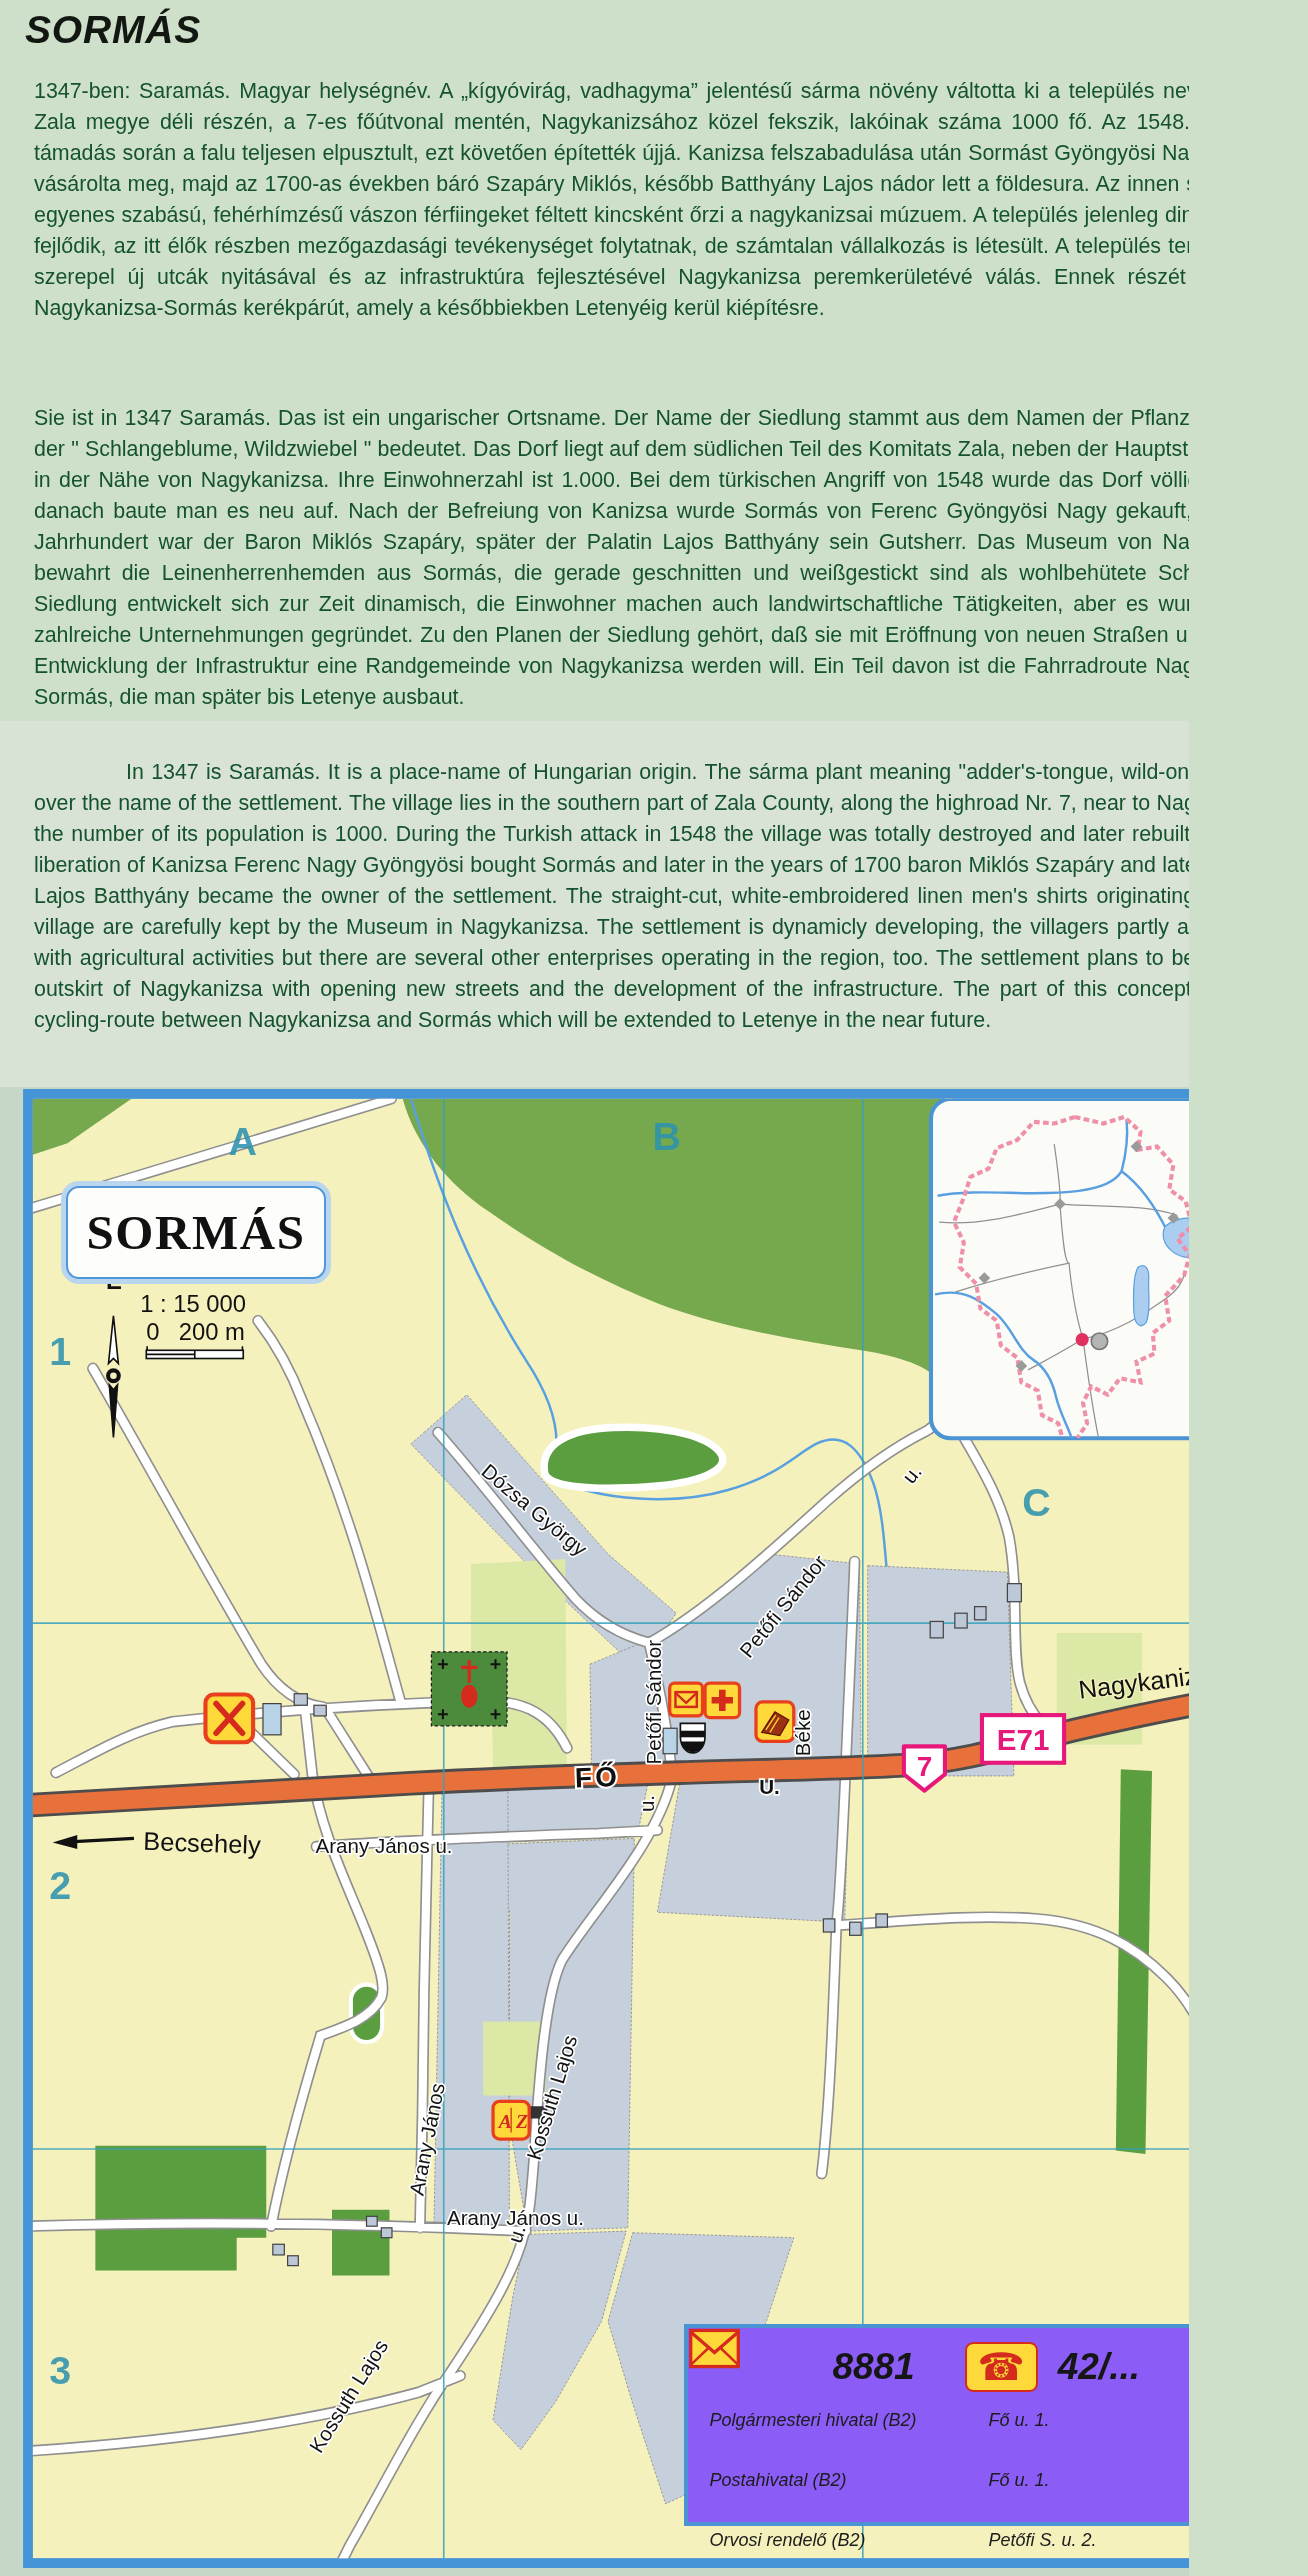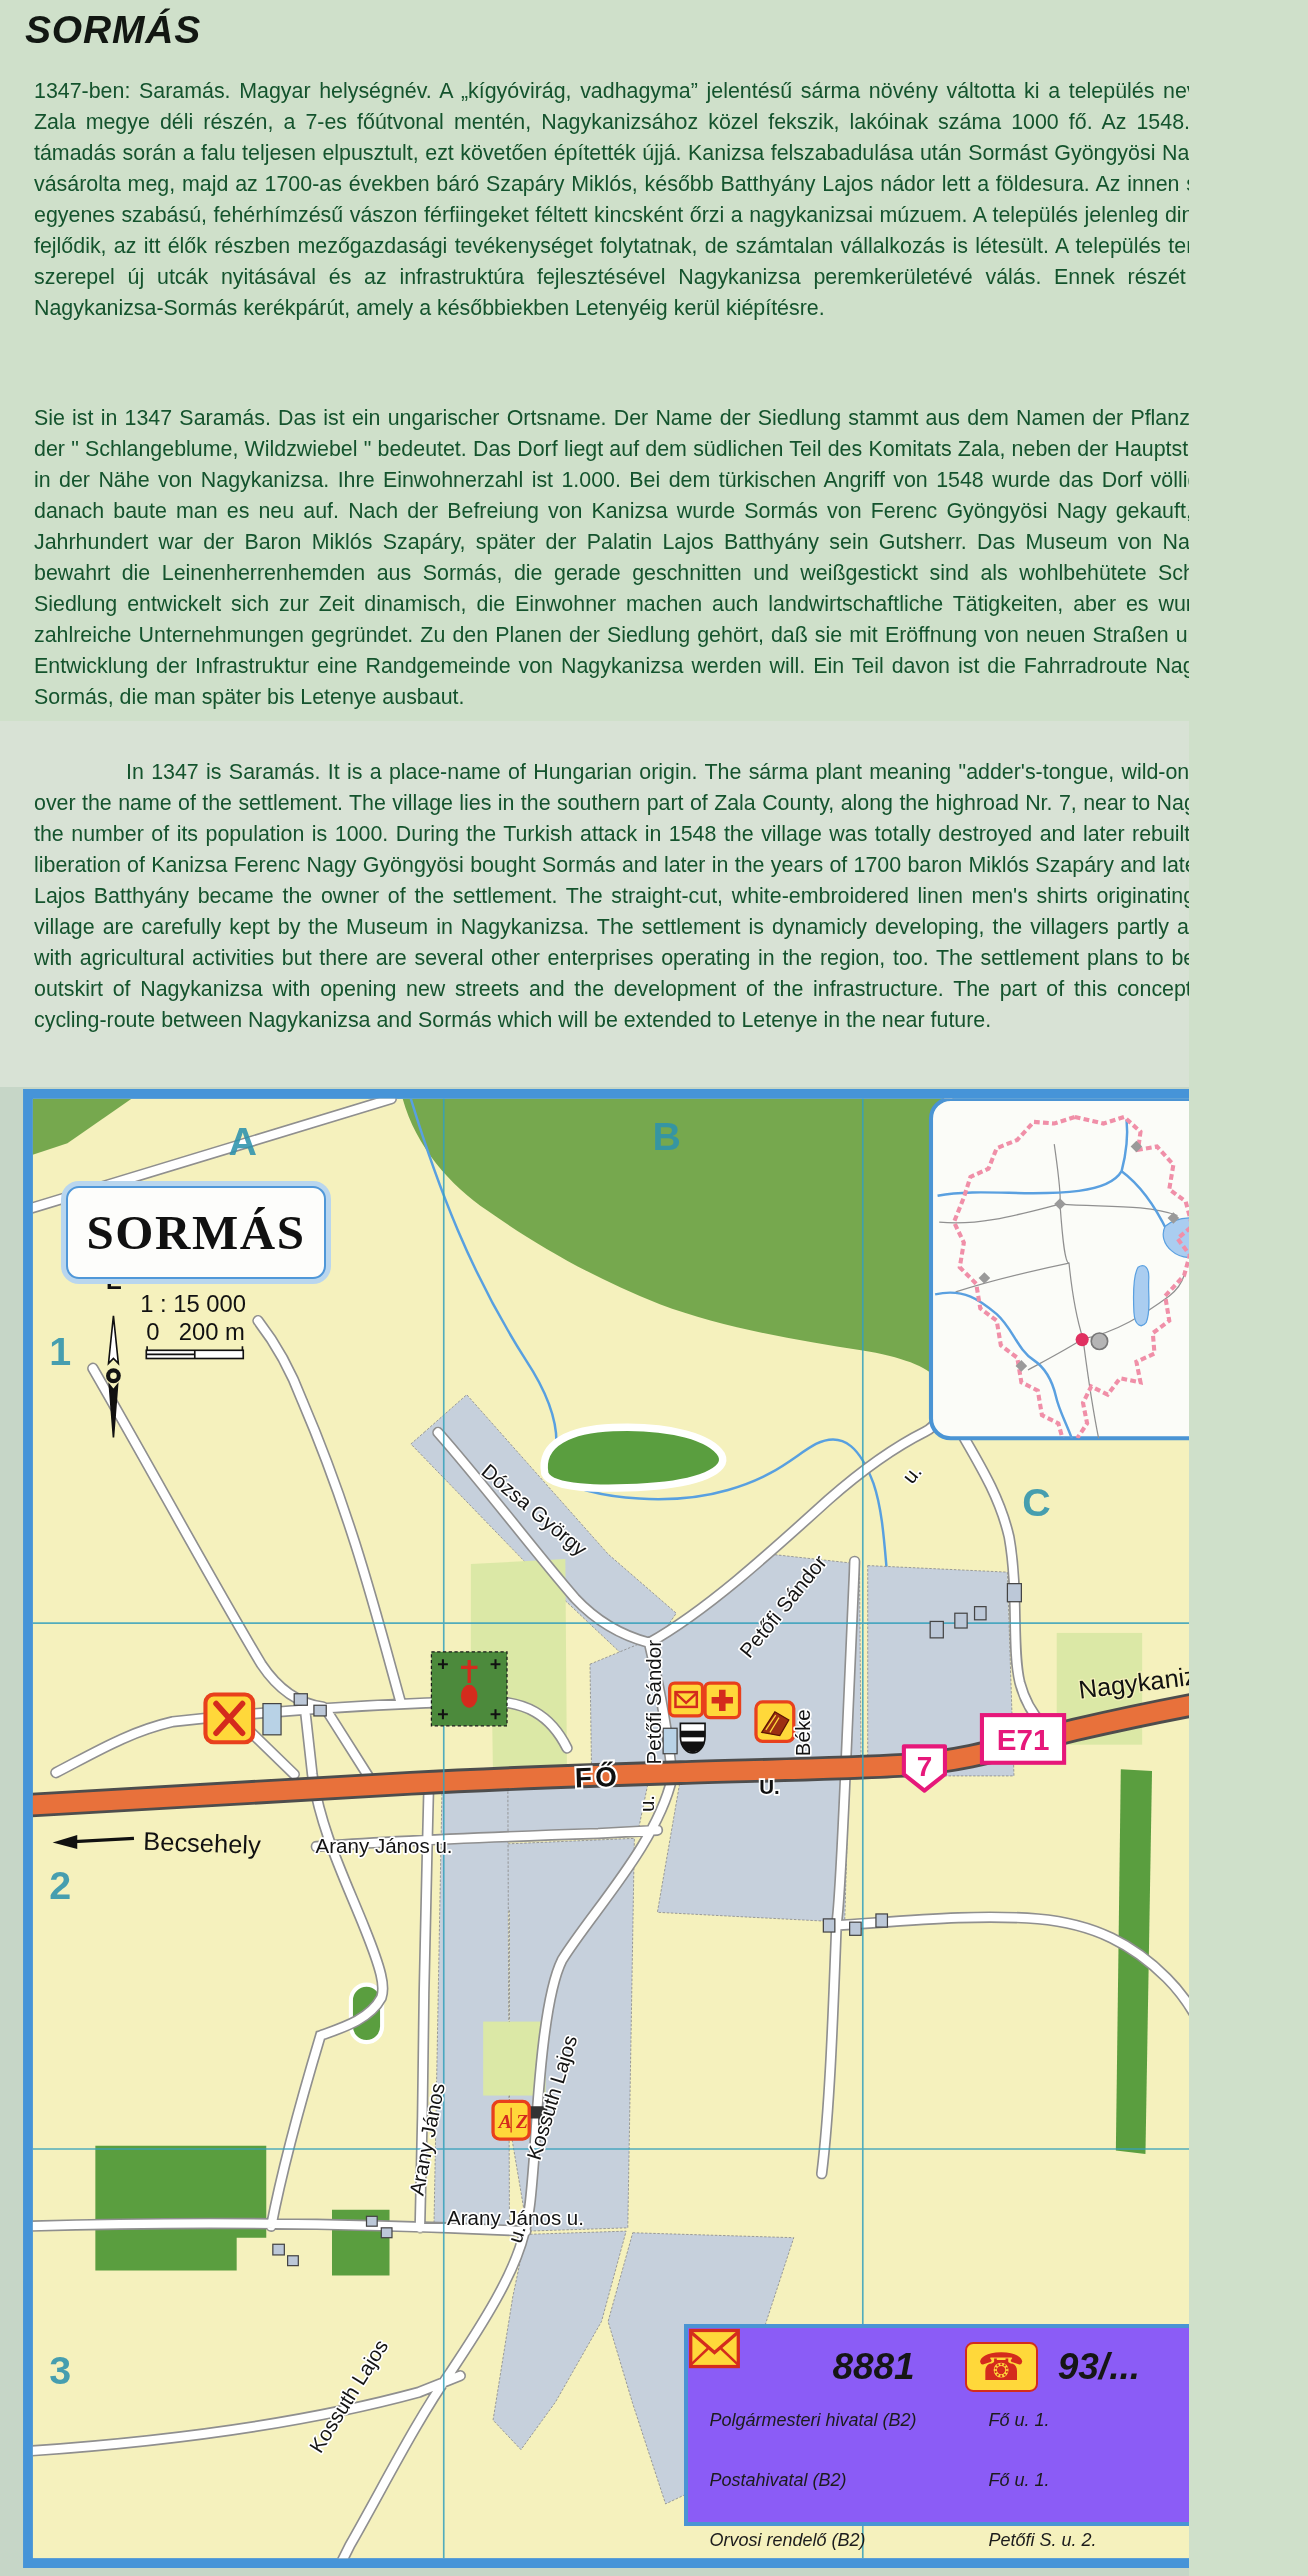--- a/index.html
+++ b/index.html
@@ -293,21 +293,21 @@
 
     <div class="legend">
       <div class="lg-top">
         <svg width="53" height="41" viewBox="0 0 64 50">
           <rect x="3" y="3" width="58" height="44" fill="#ffd83a" stroke="#d42b1d" stroke-width="4"></rect>
           <path d="M3,5 L32,30 L61,5" fill="none" stroke="#d42b1d" stroke-width="4"></path>
           <path d="M3,45 L24,25 M61,45 L40,25" fill="none" stroke="#d42b1d" stroke-width="3"></path>
         </svg>
         <span class="lg-num">8881</span>
         <span class="phone-chip">☎</span>
-        <span class="lg-num">93/...</span>
+        <span class="lg-num">42/...</span>
       </div>
       <div class="lg-rows">
         <div class="lg-row">
           <span>Polgármesteri hivatal (B2)</span>
           <span>Fő u. 1.</span>
           <span class="lg-phone">375-107</span>
         </div>
         <div class="lg-row">
           <span>Postahivatal (B2)</span>
           <span>Fő u. 1.</span>

